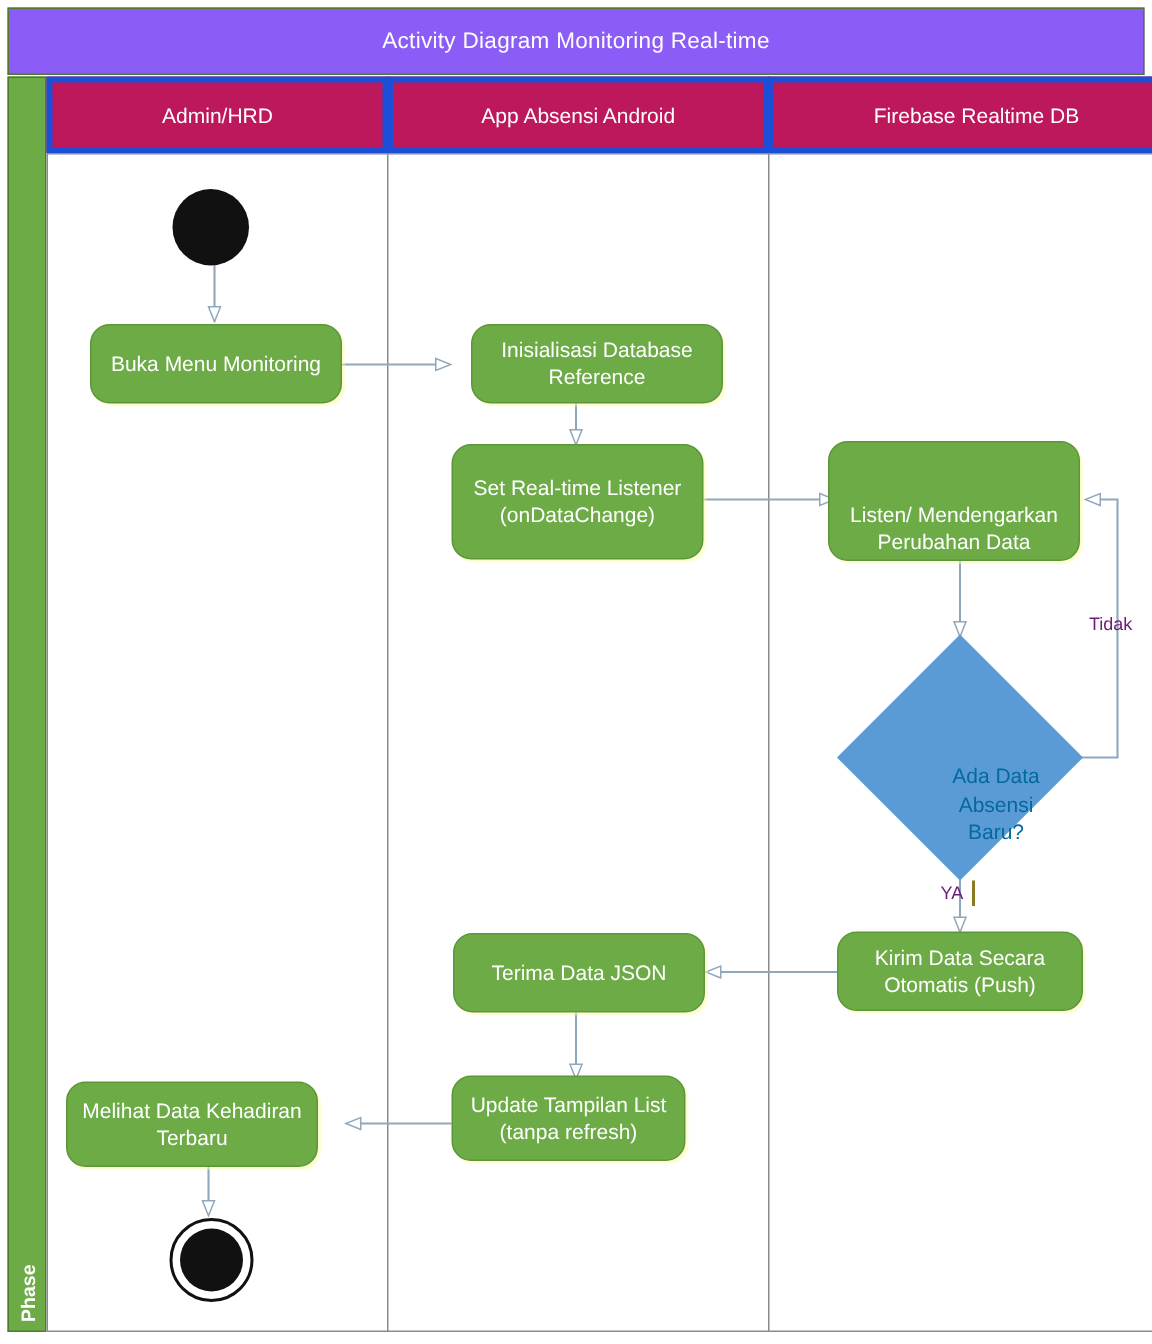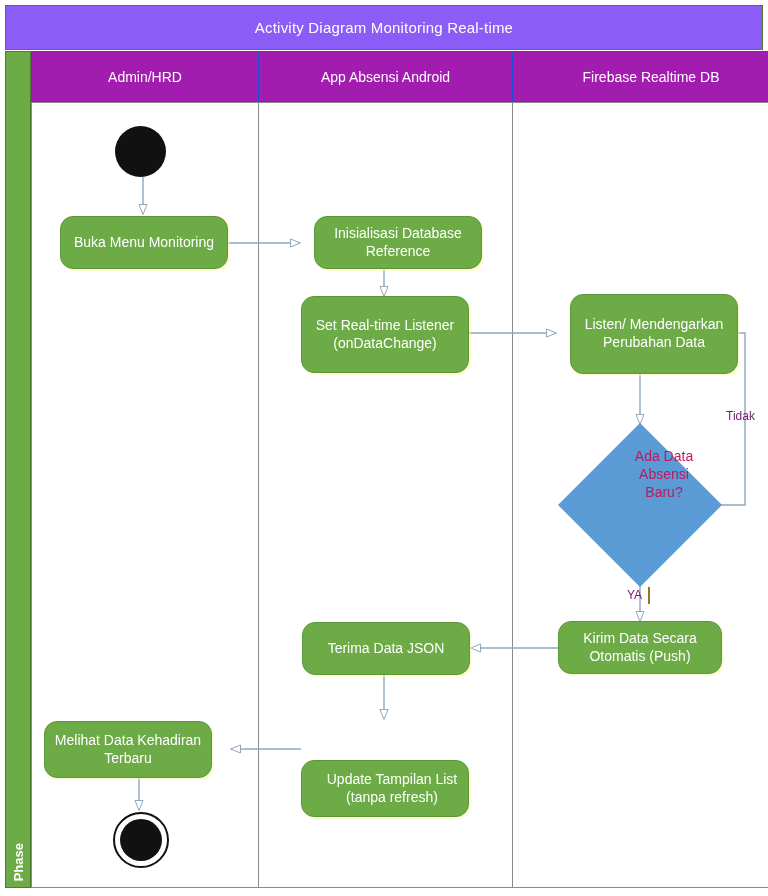--- a/index.html
+++ b/index.html
@@ -50,22 +50,22 @@
     writing-mode: vertical-rl;
     transform: rotate(180deg);
     color: #ffffff;
     font-size: 13px;
     font-weight: bold;
     white-space: nowrap;
   }
   .lane-head {
     position: absolute;
     top: 51px; height: 51px;
-    background: #a21caf;
-    border: 1px solid #1d4ed8;
+    background: #be185d;
+    border: 4px solid #1d4ed8;
     box-sizing: border-box;
     display: flex;
     align-items: center;
     justify-content: center;
     color: #ffffff;
     font-size: 14px;
   }
   .lane-body {
     position: absolute;
     top: 102px; height: 786px;
@@ -104,24 +104,24 @@
   .decision-shape {
     position: absolute;
     inset: 0;
     background: #5B9BD5;
     transform: rotate(45deg);
   }
   .decision-label {
     position: absolute;
     inset: 0;
     display: flex;
-    align-items: flex-start;
+    align-items: flex-end;
     justify-content: center;
     text-align: center;
-    color: #be185d;
+    color: #0369a1;
     font-size: 14px;
     line-height: 1.3;
     margin-left: 48px;
   }
   .start-node {
     position: absolute;
     border-radius: 50%;
     background: #111111;
     z-index: 6;
   }
@@ -228,40 +228,40 @@
   </div>
 
   <div class="node activity" style="left:301px; top:216px; width:168px; height:53px;margin-left:13px;">
     <span>Inisialisasi Database Reference</span>
   </div>
 
   <div class="node activity" style="left:301px; top:296px; width:168px; height:77px;">
     <span>Set Real-time Listener (onDataChange)</span>
   </div>
 
-  <div class="node activity" style="left:570px; top:294px; width:168px; height:80px;">
+  <div class="node activity" style="left:552px; top:294px; width:168px; height:80px;align-items:flex-end;">
     <span>Listen/ Mendengarkan Perubahan Data</span>
   </div>
 
   <div class="decision-wrap" style="left:582px; top:447px; width:116px; height:116px;">
     <div class="decision-shape"></div>
     <div class="decision-label">
       <span>Ada Data Absensi Baru?</span>
     </div>
   </div>
 
   <div class="node activity" style="left:302px; top:622px; width:168px; height:53px;">
     <span>Terima Data JSON</span>
   </div>
 
   <div class="node activity" style="left:558px; top:621px; width:164px; height:53px;">
     <span>Kirim Data Secara Otomatis (Push)</span>
   </div>
 
-  <div class="node activity" style="left:301px; top:760px; width:168px; height:57px;padding-left:20px;">
+  <div class="node activity" style="left:301px; top:717px; width:156px; height:57px;">
     <span>Update Tampilan List (tanpa refresh)</span>
   </div>
 
   <div class="node activity" style="left:44px; top:721px; width:168px; height:57px;">
     <span>Melihat Data Kehadiran Terbaru</span>
   </div>
 
   <div class="end-node" style="left:113px; top:812px; width:52px; height:52px;"></div>
 
   <div class="edge-label" style="left:726px; top:409px;">Tidak</div>

